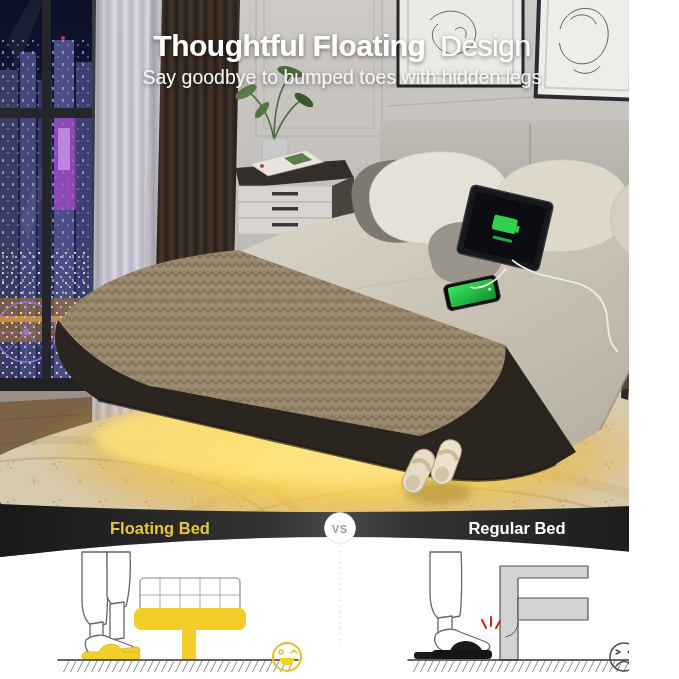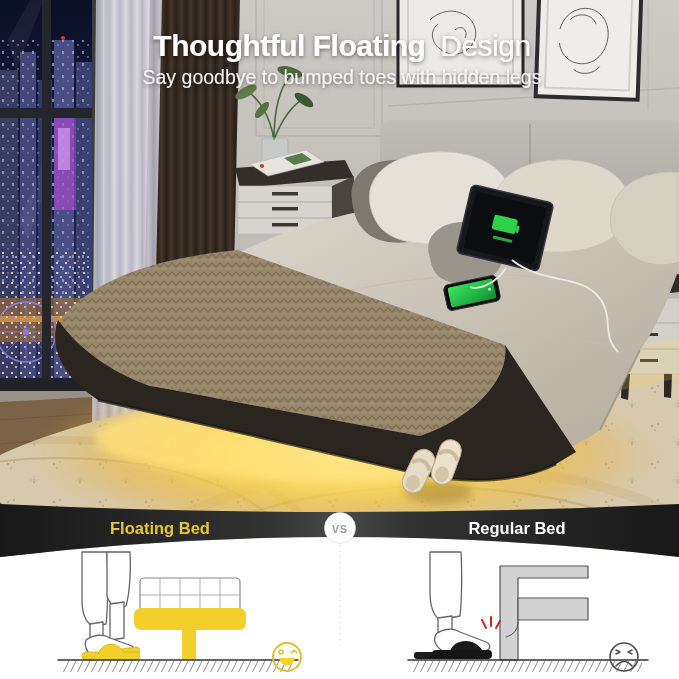--- a/index.html
+++ b/index.html
@@ -1,16 +1,16 @@
 <!DOCTYPE html>
 <html><head>
 <meta charset="utf-8">
 <style>
   html,body{margin:0;padding:0;background:#ffffff;}
-  .poster{position:relative;width:679px;height:679px;overflow:hidden;
+  .poster{position:relative;width:629px;height:679px;overflow:hidden;
           font-family:"Liberation Sans",sans-serif;background:#fff;}
   .poster svg{position:absolute;inset:0;display:block;
               font-family:"Liberation Sans",sans-serif;}
   .t-strong{font-weight:bold;}
   .t-light{font-weight:normal;opacity:.92;}
 </style>
 </head>
 <body>
 
 <div class="poster">

